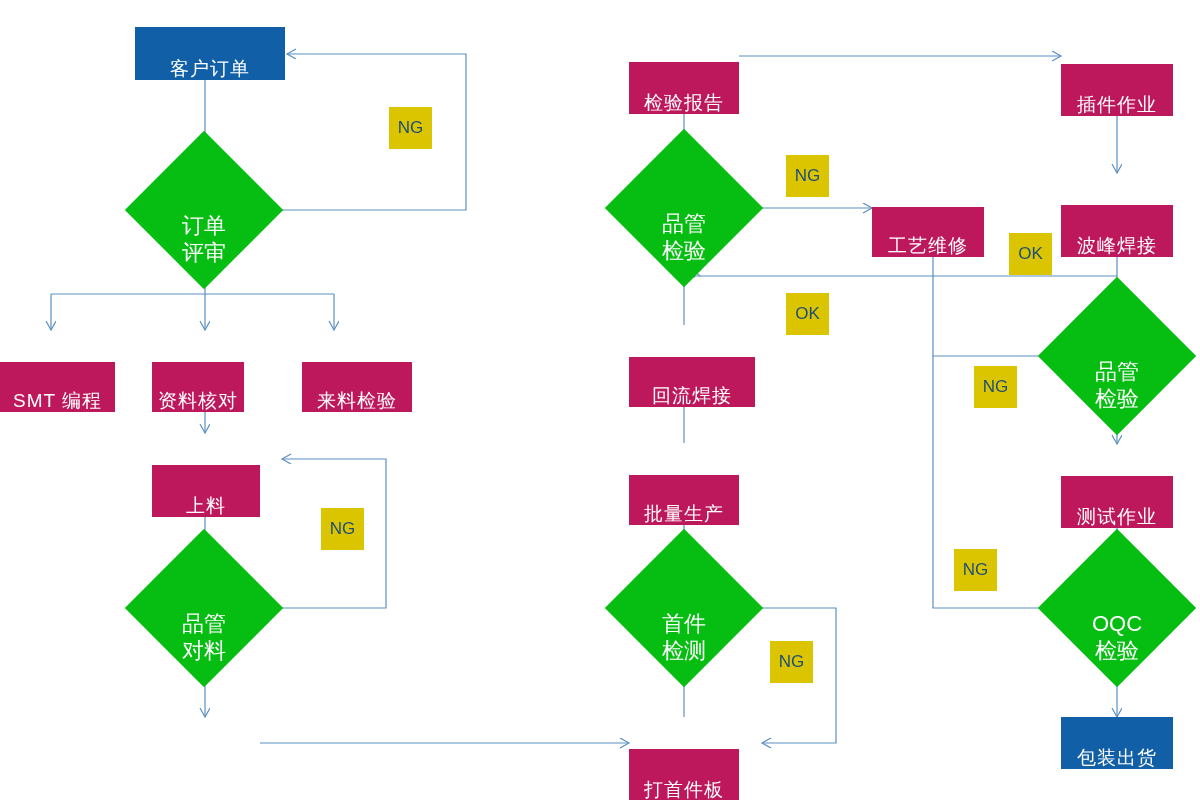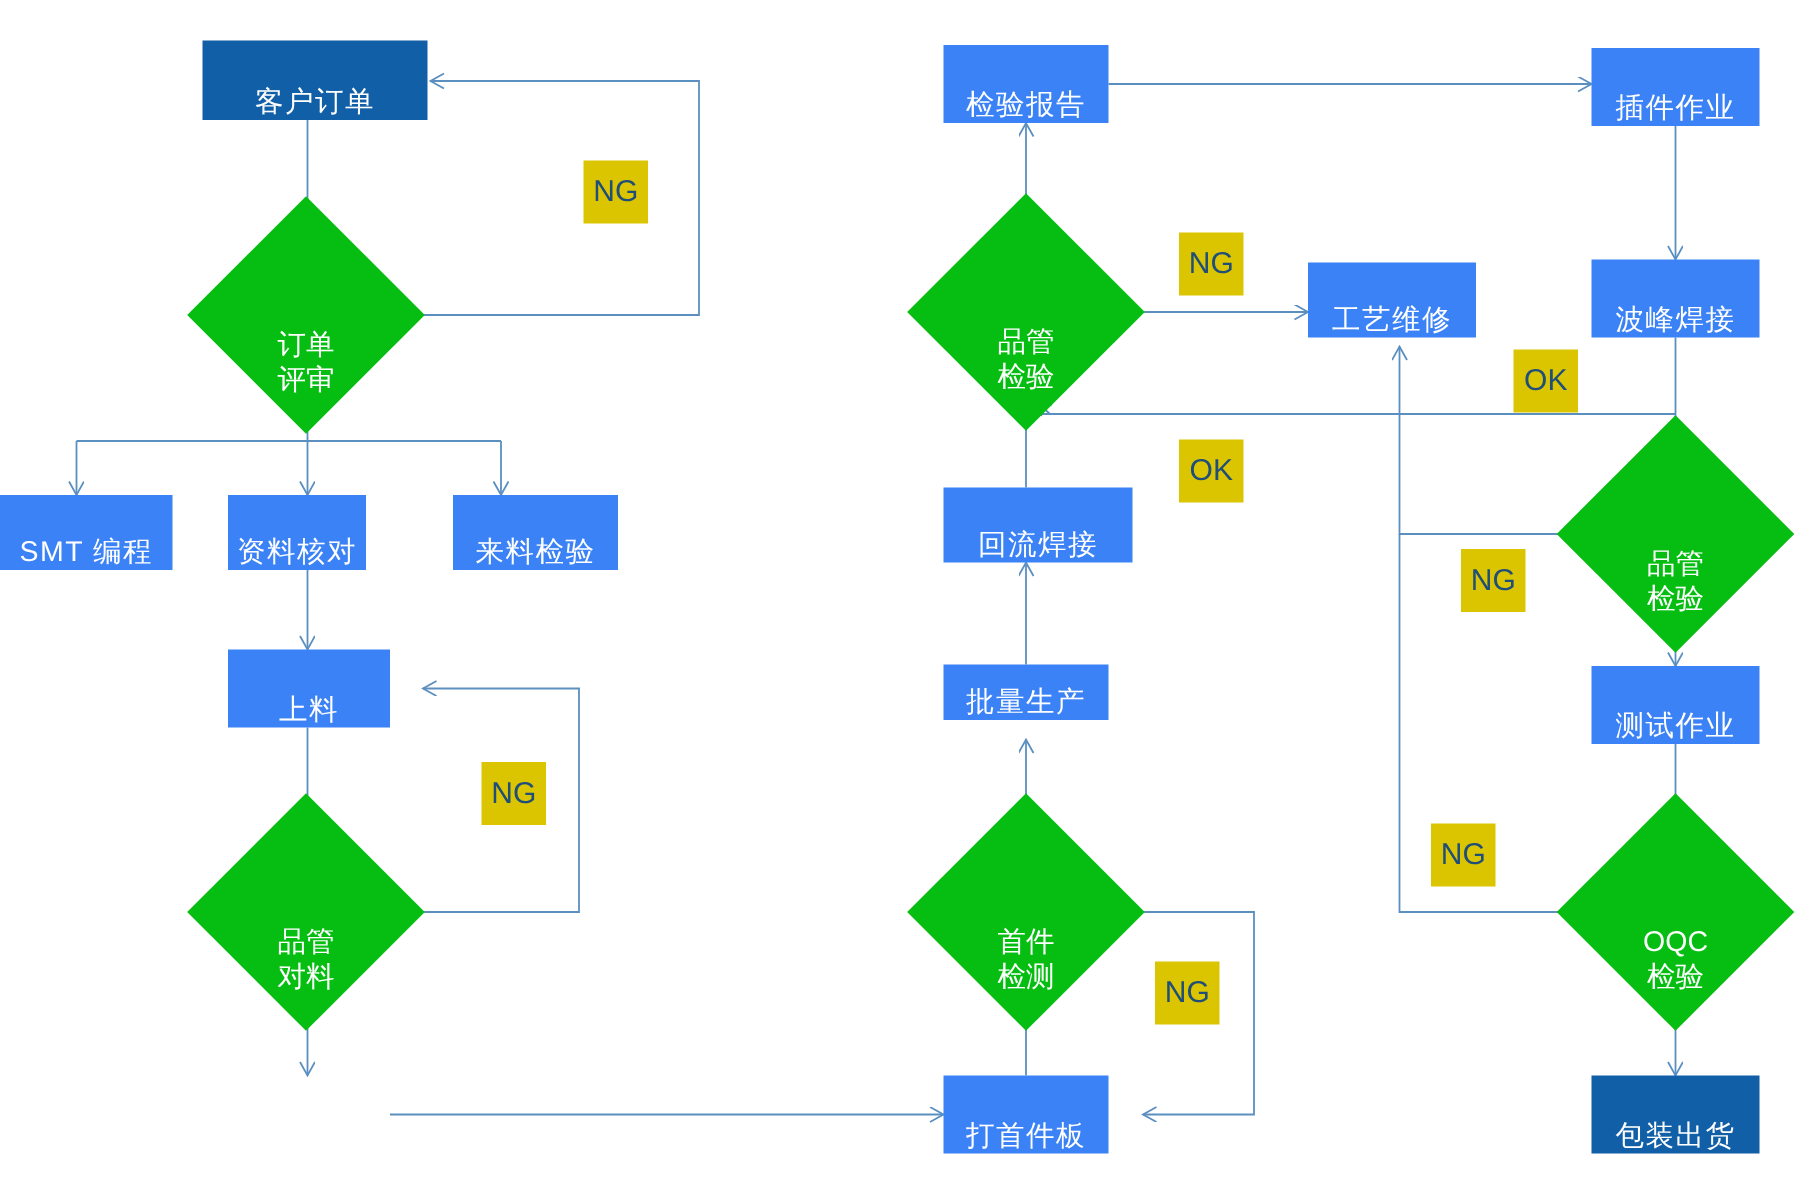--- a/index.html
+++ b/index.html
@@ -35,27 +35,28 @@
     color: #ffffff;
     line-height: 1.18;
     white-space: pre-line;
   }
   .node.rect-dark {
     background: #115FA6;
     font-size: 19px;
     letter-spacing: 1px;
   }
   .node.rect-cyan {
-    background: #3b82f6;
+    background: #be185d;
     font-size: 19px;
     letter-spacing: 1px;
+    margin-top: 32px;
   }
   .node.diamond {
     background: transparent;
-    font-size: 19px;
+    font-size: 22px;
   }
   .node.diamond .dm-shape {
     position: absolute;
     left: 0; top: 0;
     width: 100%;
     height: 100%;
     background: #06BE11;
     transform: rotate(45deg);
     transform-origin: 50% 50%;
   }
@@ -63,21 +64,21 @@
     position: relative;
     z-index: 2;
     line-height: 1.2;
     white-space: pre-line;
   }
   .badge {
     position: absolute;
     box-sizing: border-box;
     background: #DBC500;
     color: #1F4E79;
-    font-size: 20px;
+    font-size: 17px;
     display: flex;
     align-items: center;
     justify-content: center;
     font-family: "Liberation Sans", "DejaVu Sans", sans-serif;
     z-index: 5;
   }
 </style>
 </head>
 <body>
 
@@ -183,21 +184,21 @@
   <div class="node diamond" style="left:628px;top:552px;width:112px;height:112px;">
     <span class="dm-shape"></span>
     <span class="dm-label">首件
 检测</span>
   </div>
 
   <div class="node rect-cyan" style="left:629px;top:717px;width:110px;height:52px;">
     <span>打首件板</span>
   </div>
 
-  <div class="node rect-cyan" style="left:629px;top:443px;width:110px;height:37px;">
+  <div class="node rect-cyan" style="left:629px;top:443px;width:110px;height:50px;">
     <span>批量生产</span>
   </div>
 
   <div class="node rect-cyan" style="left:629px;top:325px;width:126px;height:50px;">
     <span>回流焊接</span>
   </div>
 
   <div class="node diamond" style="left:628px;top:152px;width:112px;height:112px;">
     <span class="dm-shape"></span>
     <span class="dm-label">品管

